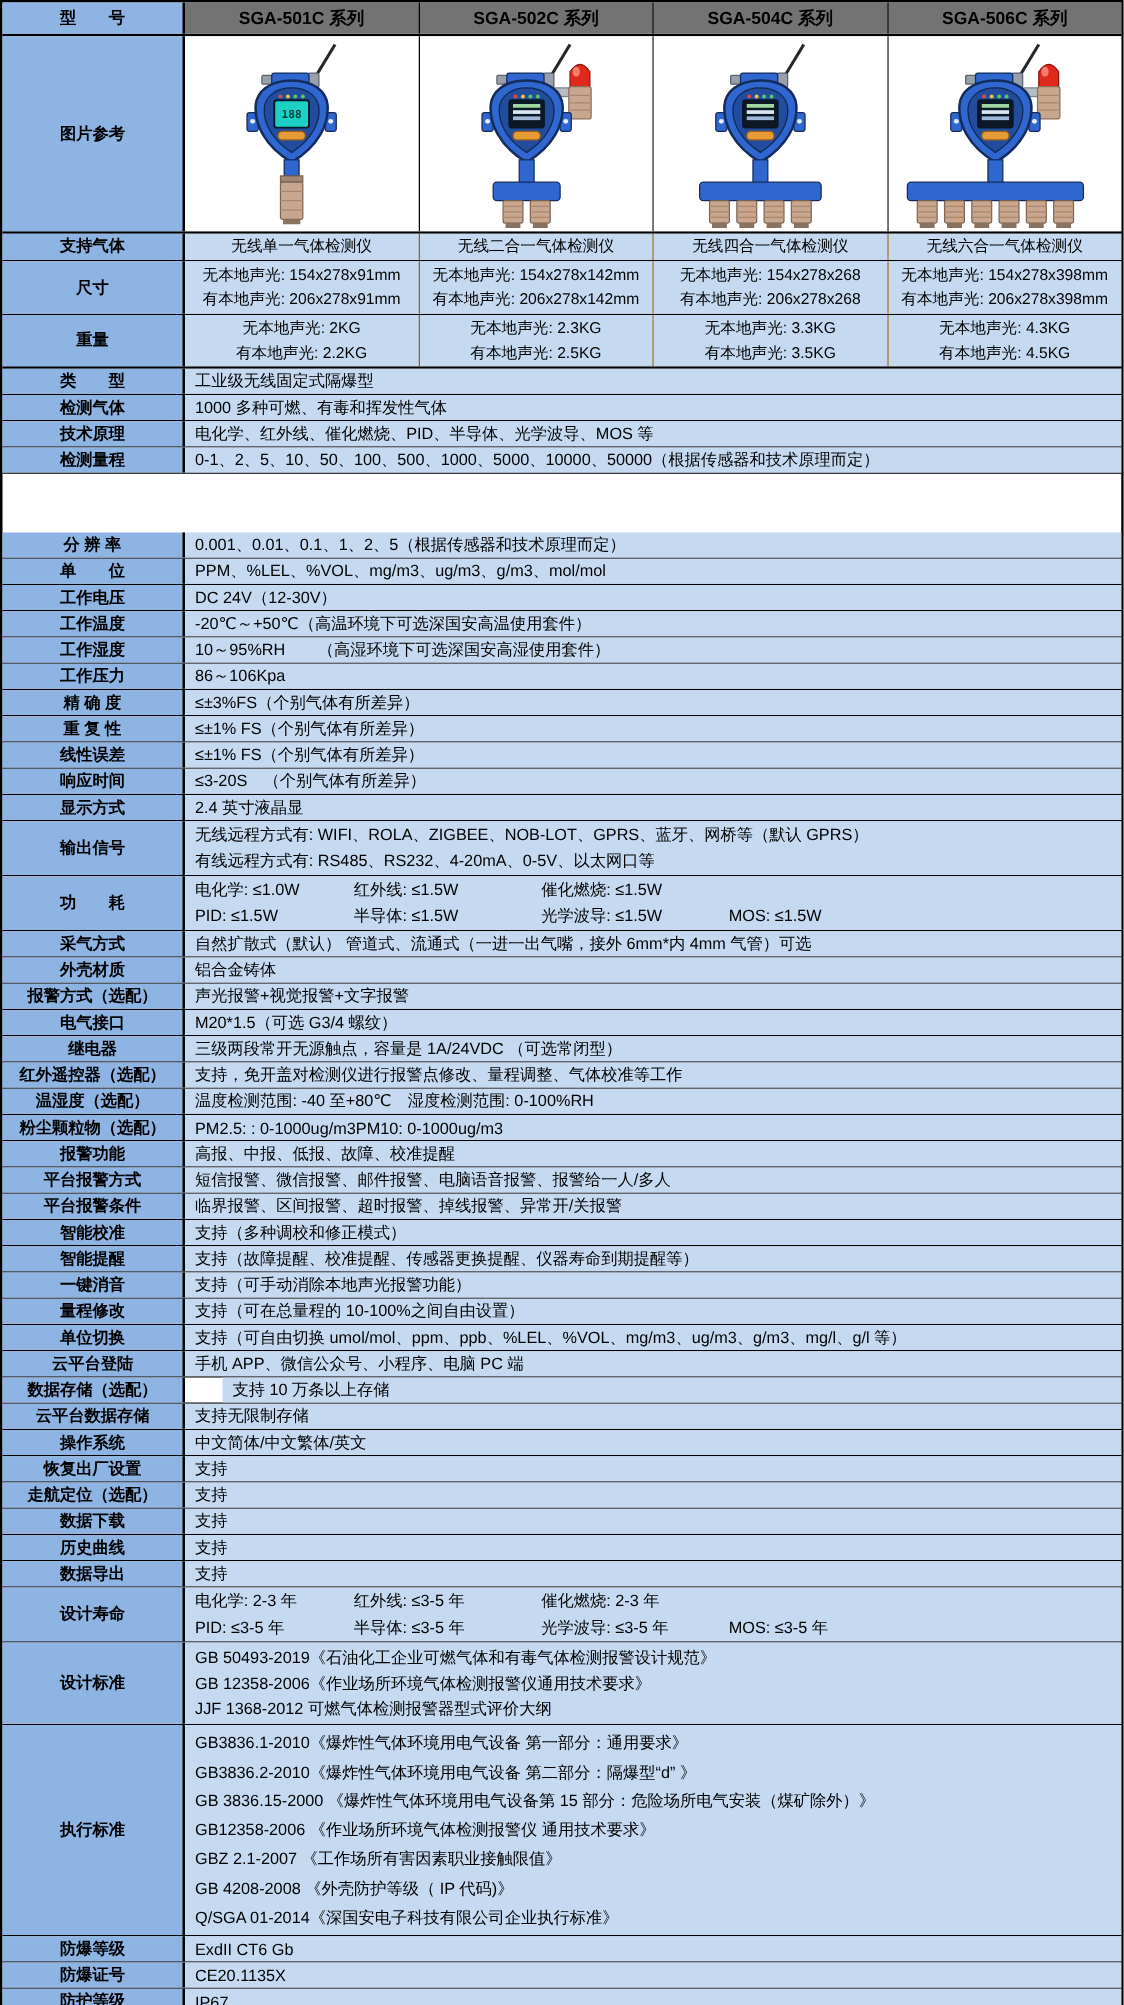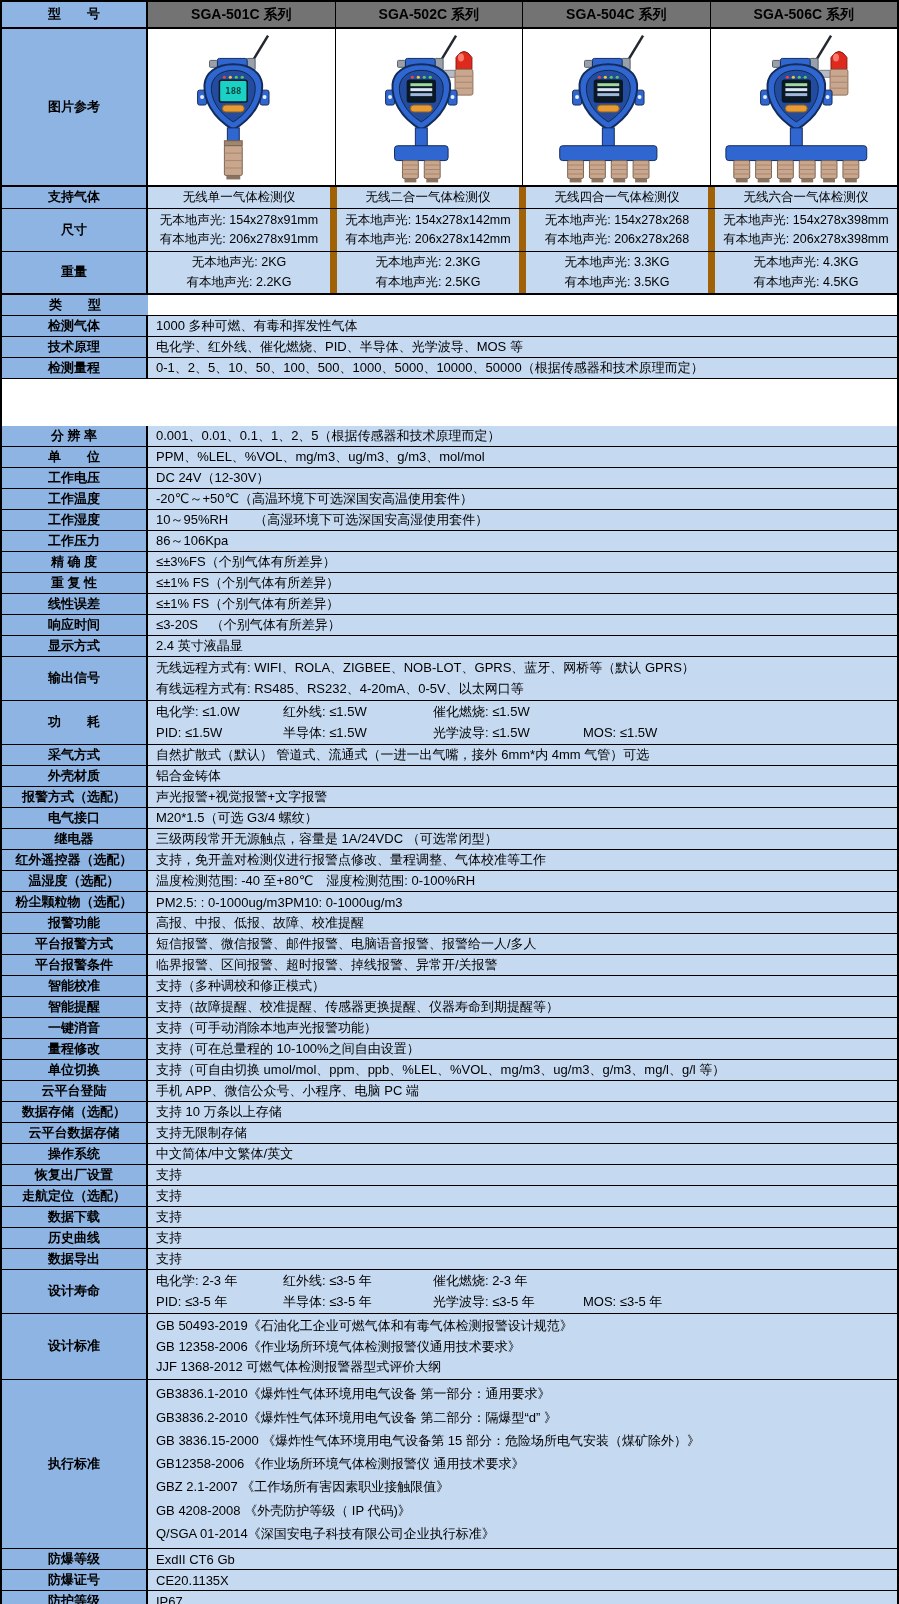--- a/index.html
+++ b/index.html
@@ -13,21 +13,21 @@
 
   .lcell { width:146px; flex:none; background:#8DB4E2; border-right:2px solid #000;
            display:flex; align-items:center; justify-content:center; text-align:center;
            font-weight:bold; font-size:13px; line-height:1.15; padding:0 2px; white-space:pre-wrap; }
   .mcell { flex:1 1 0; border-right:1px solid #000; background:#737373; font-weight:bold;
            display:flex; align-items:center; justify-content:center; font-size:14px; white-space:nowrap; }
   .row > :last-child { border-right:none; }
 
   .icell { flex:1 1 0; border-right:1px solid #000; background:#fff;
            display:flex; align-items:flex-end; justify-content:center; overflow:hidden; }
-  .mvcell { flex:1 1 0; border-right:7px solid #a16207; background:#C5D9F1;
+  .mvcell { flex:1 1 0; border-right:1px solid #a16207; background:#C5D9F1;
             display:flex; flex-direction:column; justify-content:space-evenly; align-items:center;
             font-size:12.5px; white-space:nowrap; }
   .vcell { flex:1 1 0; background:#C5D9F1; padding:0 8px;
            display:flex; flex-direction:column; justify-content:space-evenly;
            font-size:13px; overflow:hidden; }
   .vline { display:flex; align-items:center; white-space:nowrap; }
   .vline .seg { display:inline-block; }
   .vline.multi .seg:nth-child(1){ min-width:127px; }
   .vline.multi .seg:nth-child(2){ min-width:150px; }
   .vline.multi .seg:nth-child(3){ min-width:150px; }
@@ -280,20 +280,25 @@
           <div class="mvcell">
             <div class="vline">无本地声光: 3.3KG</div>
             <div class="vline">有本地声光: 3.5KG</div>
           </div>
           <div class="mvcell">
             <div class="vline">无本地声光: 4.3KG</div>
             <div class="vline">有本地声光: 4.5KG</div>
           </div>
         </div><div class="row" style="height: 21px;">
           <div class="lcell">类　　型</div>
+          <div class="vcell">
+            <div class="vline">
+              <span class="seg">工业级无线固定式隔爆型</span>
+            </div>
+          </div>
         </div><div class="row" style="height: 21px;">
           <div class="lcell">检测气体</div>
           <div class="vcell">
             <div class="vline">
               <span class="seg">1000 多种可燃、有毒和挥发性气体</span>
             </div>
           </div>
         </div><div class="row" style="height: 21px;">
           <div class="lcell">技术原理</div>
           <div class="vcell">
@@ -523,21 +528,21 @@
               <span class="seg">支持（可自由切换 umol/mol、ppm、ppb、%LEL、%VOL、mg/m3、ug/m3、g/m3、mg/l、g/l 等）</span>
             </div>
           </div>
         </div><div class="row" style="height: 21px;">
           <div class="lcell">云平台登陆</div>
           <div class="vcell">
             <div class="vline">
               <span class="seg">手机 APP、微信公众号、小程序、电脑 PC 端</span>
             </div>
           </div>
-        </div><div class="row" style="height: 21px;">
+        </div><div class="row" style="height: 21px; gap: 30px;">
           <div class="lcell">数据存储（选配）</div>
           <div class="vcell">
             <div class="vline">
               <span class="seg">支持 10 万条以上存储</span>
             </div>
           </div>
         </div><div class="row" style="height: 21px;">
           <div class="lcell">云平台数据存储</div>
           <div class="vcell">
             <div class="vline">

